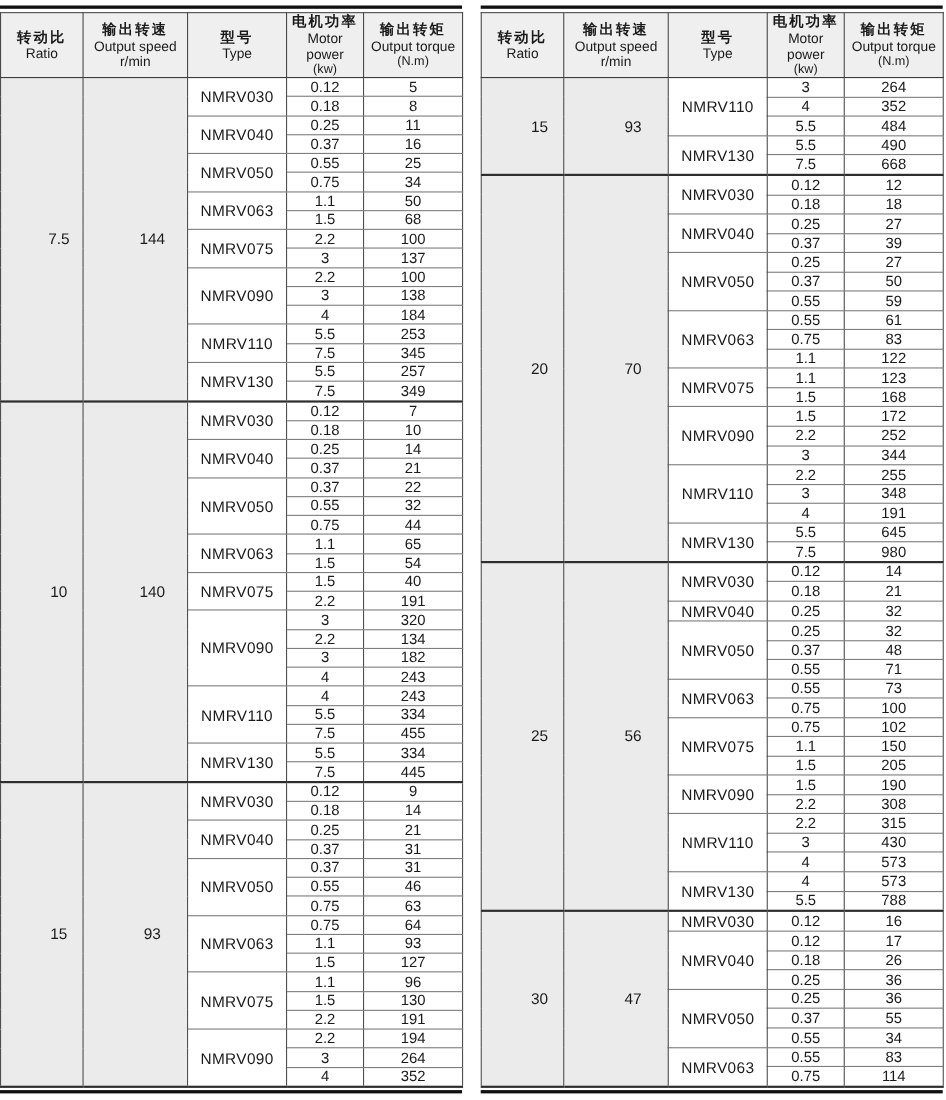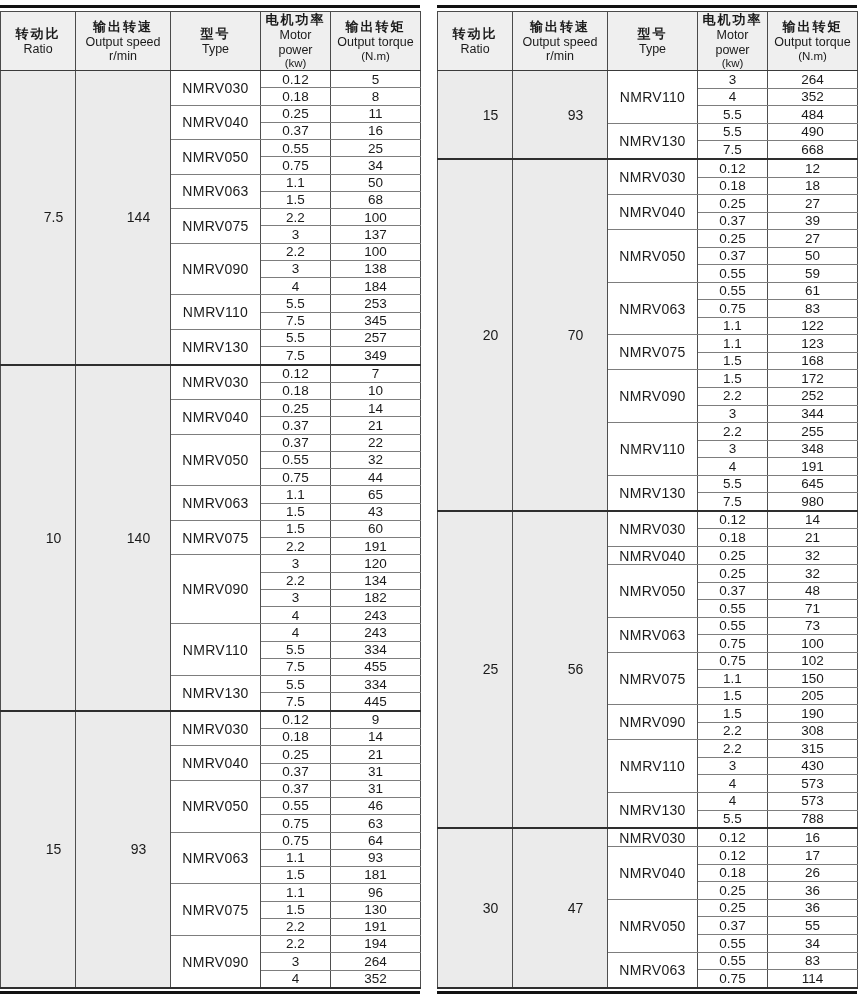--- a/index.html
+++ b/index.html
@@ -181,35 +181,35 @@
             <td>0.75</td>
             <td>44</td>
           </tr>
           <tr>
             <td class="type" rowspan="2">NMRV063</td>
             <td>1.1</td>
             <td>65</td>
           </tr>
           <tr>
             <td>1.5</td>
-            <td>43</td>
+            <td>54</td>
           </tr>
           <tr>
             <td class="type" rowspan="2">NMRV075</td>
             <td>1.5</td>
-            <td>60</td>
+            <td>40</td>
           </tr>
           <tr>
             <td>2.2</td>
             <td>191</td>
           </tr>
           <tr>
             <td class="type" rowspan="4">NMRV090</td>
             <td>3</td>
-            <td>120</td>
+            <td>320</td>
           </tr>
           <tr>
             <td>2.2</td>
             <td>134</td>
           </tr>
           <tr>
             <td>3</td>
             <td>182</td>
           </tr>
           <tr>
@@ -275,21 +275,21 @@
             <td class="type" rowspan="3">NMRV063</td>
             <td>0.75</td>
             <td>64</td>
           </tr>
           <tr>
             <td>1.1</td>
             <td>93</td>
           </tr>
           <tr>
             <td>1.5</td>
-            <td>181</td>
+            <td>127</td>
           </tr>
           <tr>
             <td class="type" rowspan="3">NMRV075</td>
             <td>1.1</td>
             <td>96</td>
           </tr>
           <tr>
             <td>1.5</td>
             <td>130</td>
           </tr>

